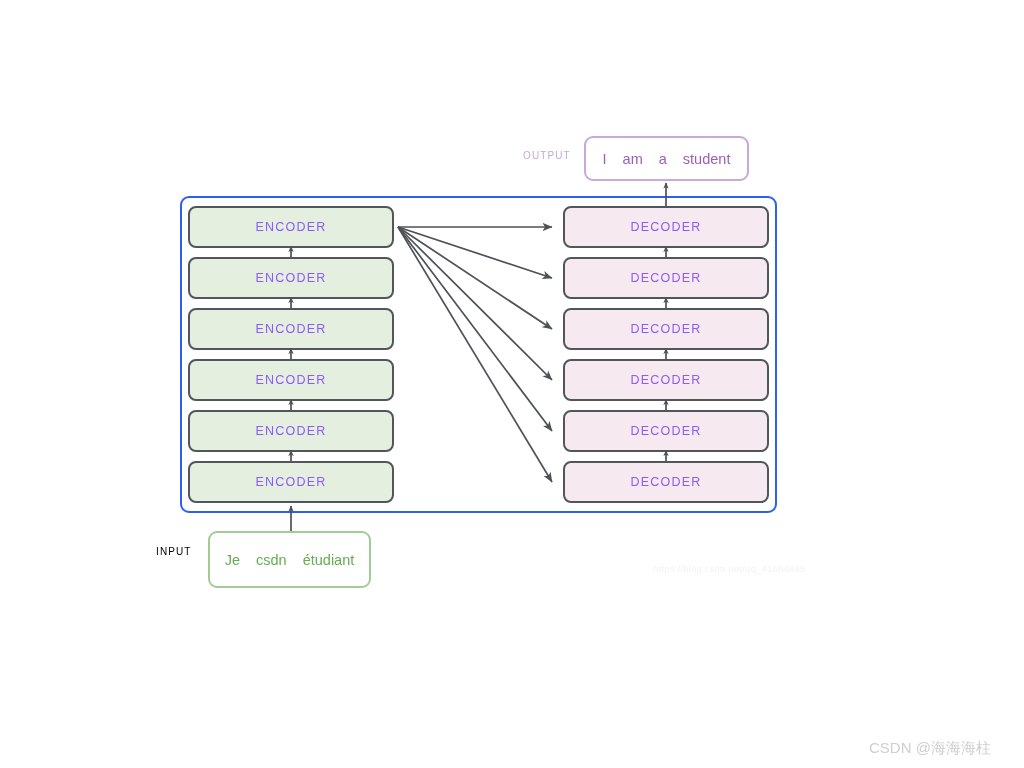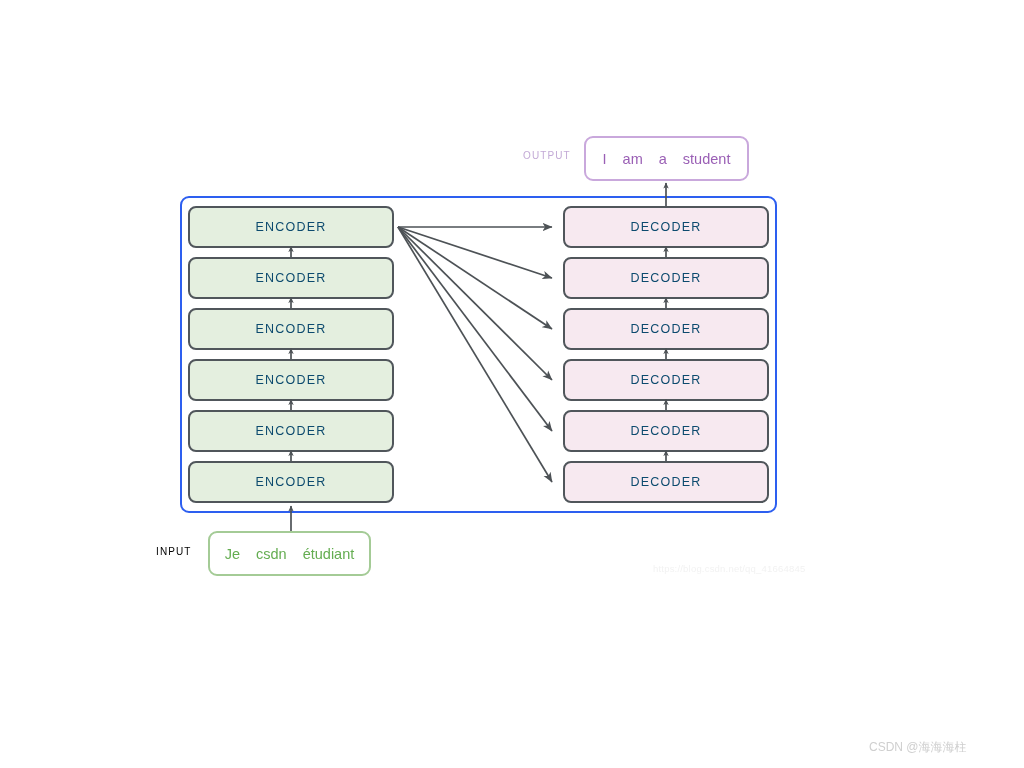--- a/index.html
+++ b/index.html
@@ -41,21 +41,21 @@
     box-sizing: border-box;
     border: 2px solid #50565b;
     border-radius: 8px;
     display: flex;
     align-items: center;
     justify-content: center;
   }
   .stack-box .lbl {
     font-size: 12.5px;
     letter-spacing: 1.2px;
-    color: #0c4a6e;
+    color: #8b5cf6;
     font-family: "Liberation Sans", sans-serif;
     user-select: none;
   }
   .enc {
     background: #e4efdf;
   }
   .dec {
     background: #f7e9f0;
   }
 
@@ -109,21 +109,21 @@
     top: 563px;
     font-size: 9.5px;
     color: #f2f2f2;
     letter-spacing: 0.2px;
     user-select: none;
   }
   .wm-csdn {
     position: absolute;
     left: 869px;
     top: 739px;
-    font-size: 12px;
+    font-size: 15px;
     color: #cfcfcf;
     user-select: none;
     white-space: nowrap;
   }
 </style>
 </head>
 <body>
 
 <div id="stage">
 
@@ -173,21 +173,21 @@
   </div>
   <div class="stack-box dec" style="left:563px; top:410px; width:206px; height:42px;">
     <span class="lbl">DECODER</span>
   </div>
   <div class="stack-box dec" style="left:563px; top:461px; width:206px; height:42px;">
     <span class="lbl">DECODER</span>
   </div>
 
   <div class="io-label in" style="left:156px; top:546px;">INPUT</div>
 
-  <div class="io-box input-box" style="left:208px; top:531px; width:163px; height:45px;">
+  <div class="io-box input-box" style="left:208px; top:531px; width:163px; height:57px;">
     <div class="tokens">
       <span>Je</span>
       <span>csdn</span>
       <span>étudiant</span>
     </div>
   </div>
 
   <svg id="arrows" viewBox="0 0 1024 768" xmlns="http://www.w3.org/2000/svg">
     <defs>
       <marker id="ah-small" markerWidth="7" markerHeight="7" refX="5.6" refY="3" orient="auto" markerUnits="userSpaceOnUse">

